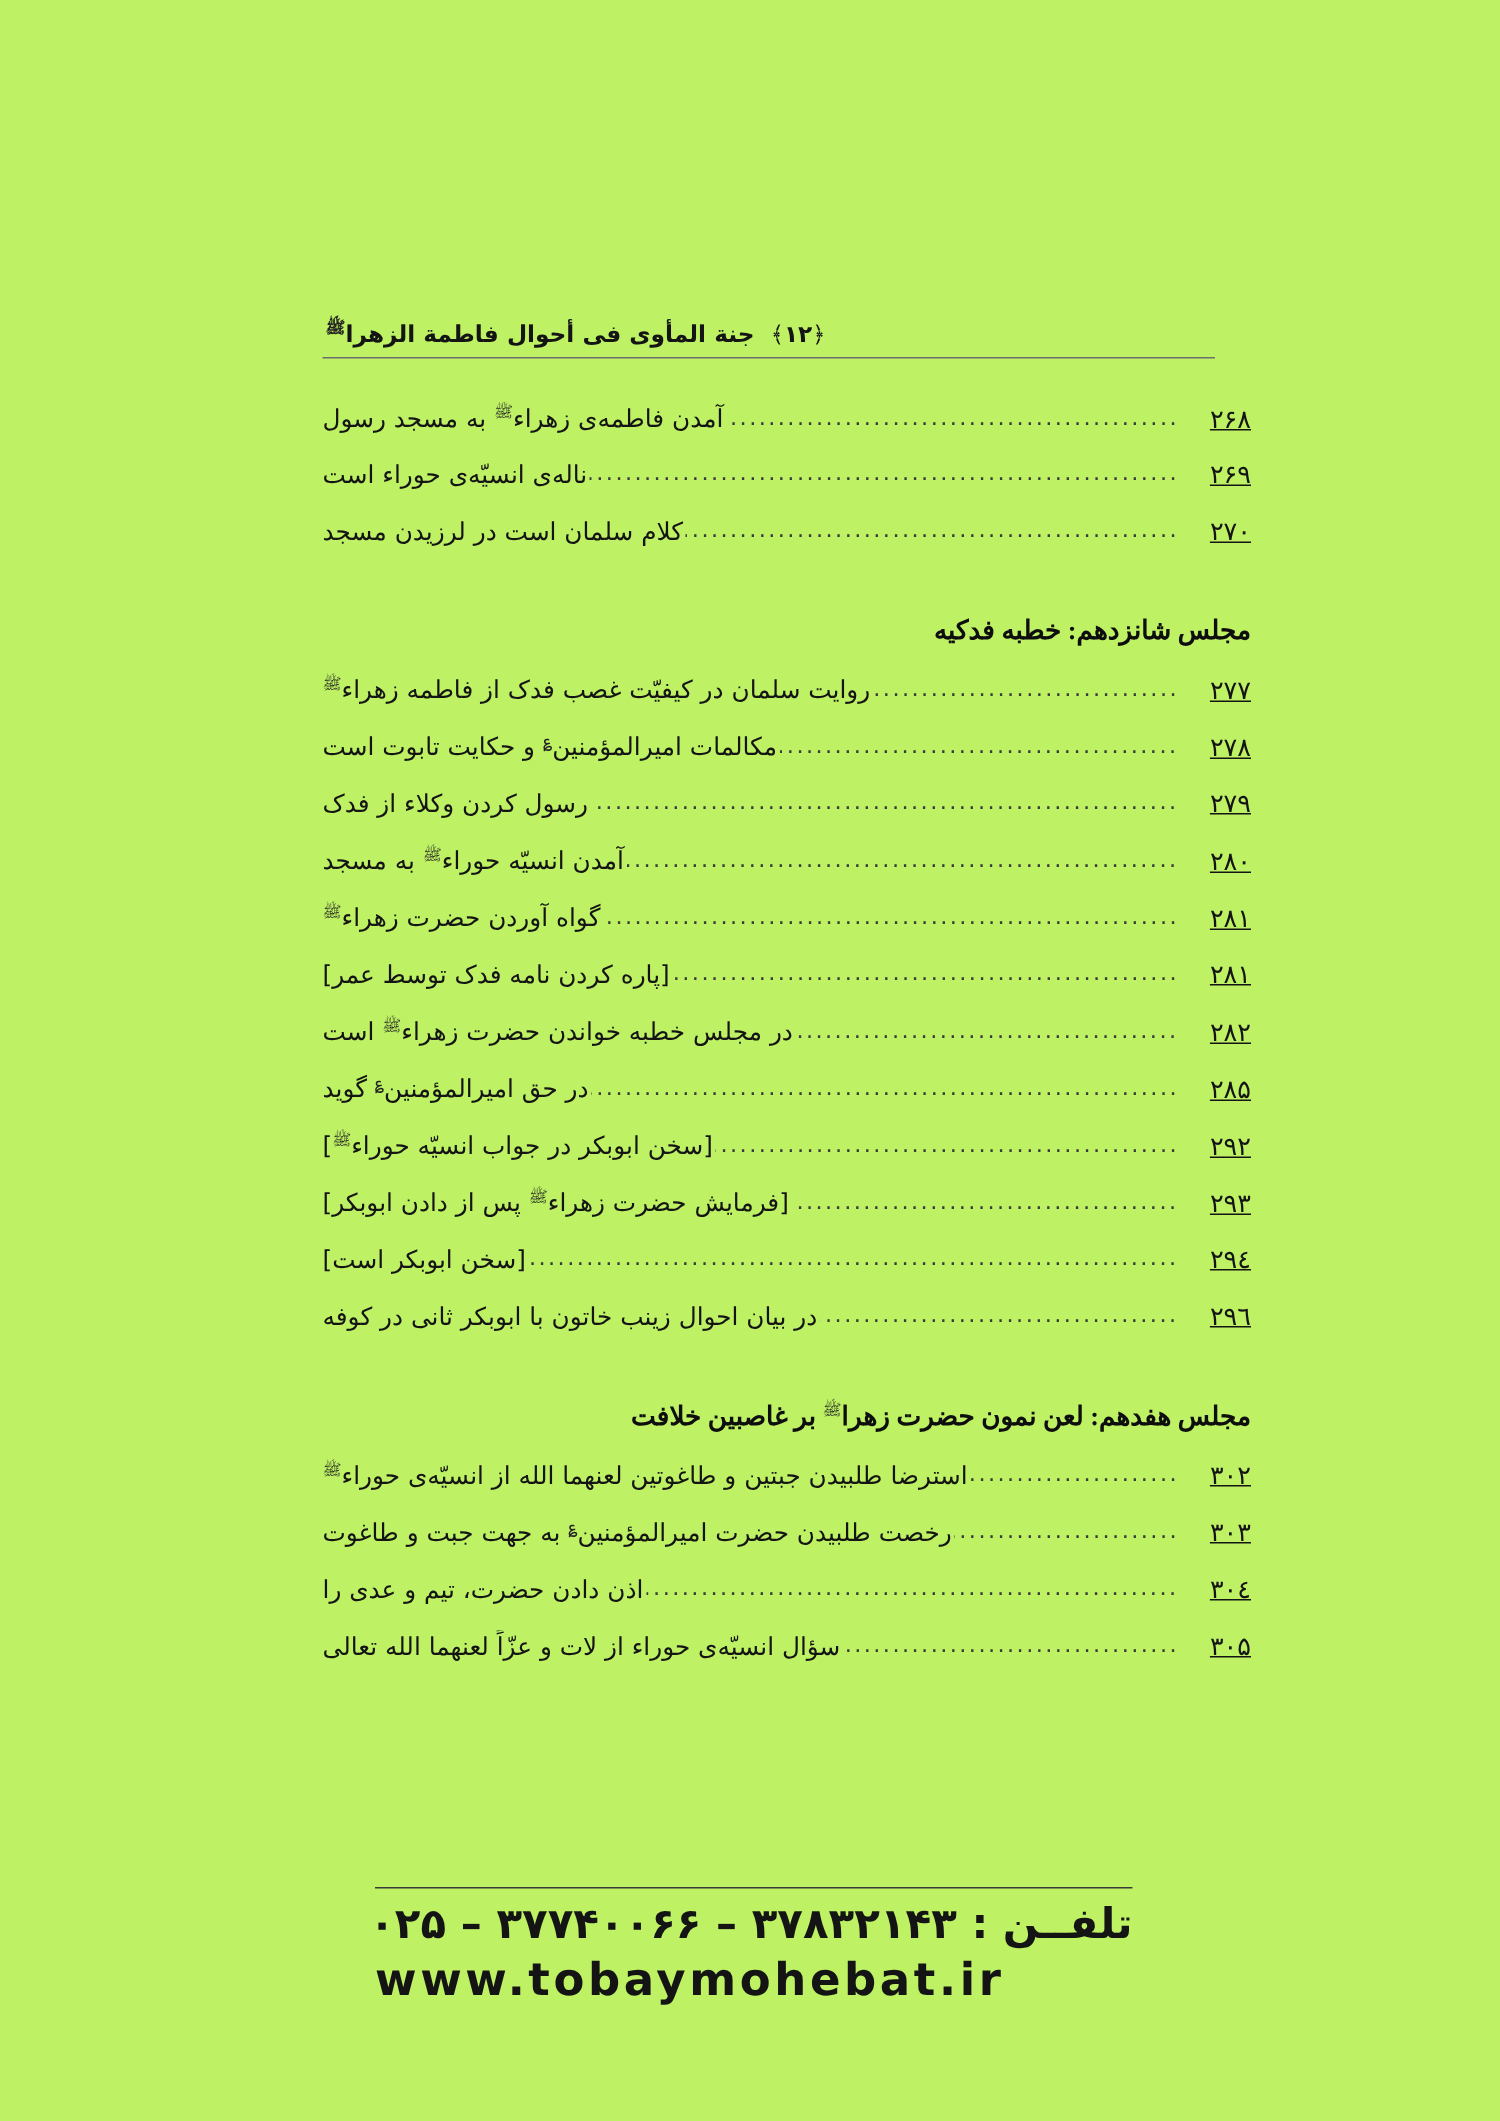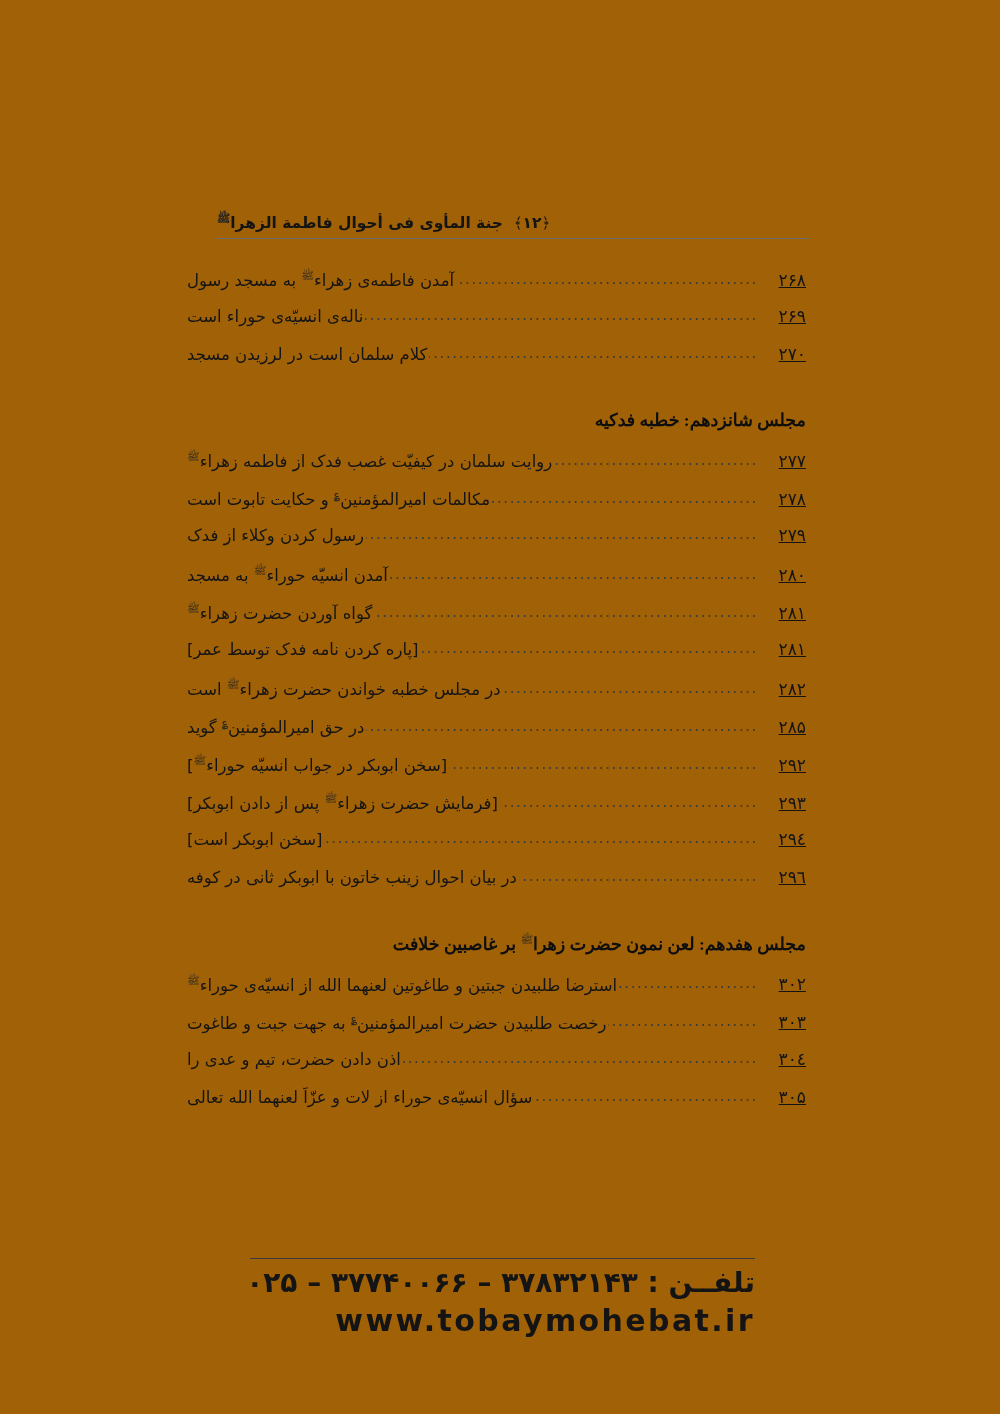--- a/index.html
+++ b/index.html
@@ -13,21 +13,21 @@
     height: 1414px;
     position: relative;
     font-family: "DejaVu Sans", "Liberation Sans", sans-serif;
     color: #121212;
     overflow: hidden;
   }
 
   .page {
     position: absolute;
     inset: 0;
-    background: #a16207;
+    background: #bef264;
   }
 
   
   .header-block {
     position: absolute;
     top: 212px;
     left: 215px;
     width: 595px;
   }
   .header-line {
@@ -55,21 +55,21 @@
   }
   .header-rule {
     border-top: 1.3px solid #6d6d6d;
     width: 595px;
   }
 
   
   .toc {
     position: absolute;
     top: 268px;
-    left: 184px;
+    left: 212px;
     width: 622px;
   }
 
   .toc-entry {
     display: flex;
     flex-direction: row-reverse;
     align-items: baseline;
     direction: rtl;
     height: 38px;
     white-space: nowrap;
@@ -156,21 +156,21 @@
     text-align: center;
   }
   .footer-site {
     font-family: "DejaVu Sans", "Liberation Sans", sans-serif;
     direction: ltr;
     font-size: 30px;
     font-weight: 700;
     letter-spacing: 2.4px;
     color: #141414;
     margin-top: 4px;
-    text-align: right;
+    text-align: left;
   }
 </style>
 </head>
 <body>
 
 <div class="page">
 
   <div class="header-block">
     <div class="header-line">
       <span class="orn">﴿</span><span class="hdr-num">۱۲</span><span class="orn">﴾</span>&nbsp;&nbsp;<span>جنة المأوی فی أحوال فاطمة الزهرا</span><span class="honorific">ﷺ</span>

